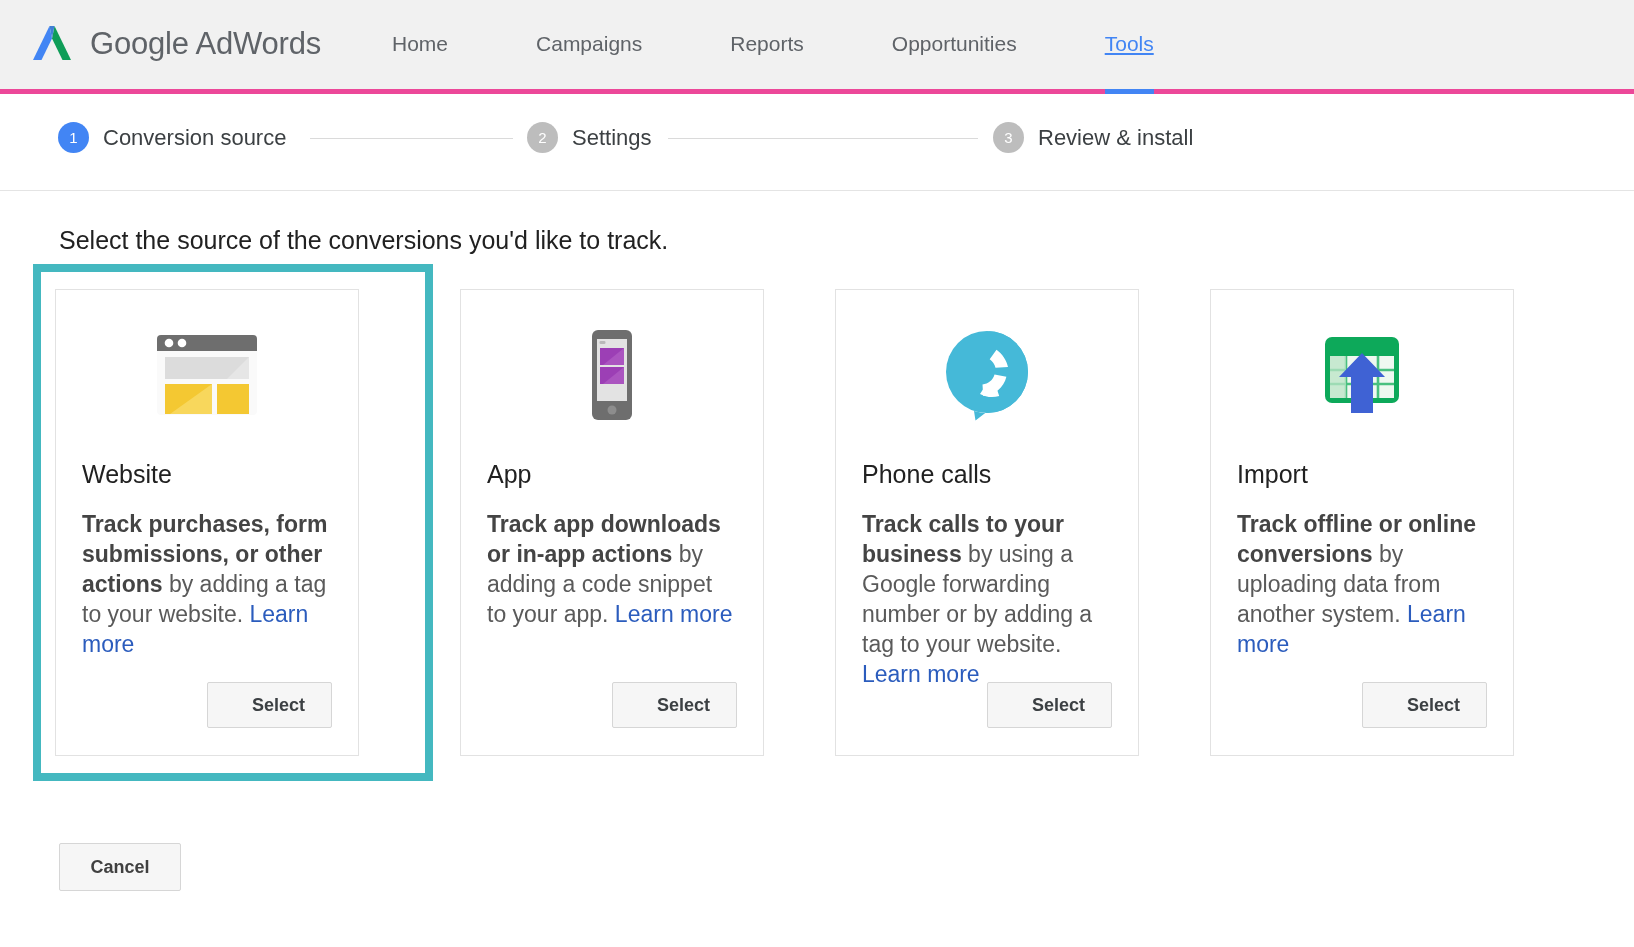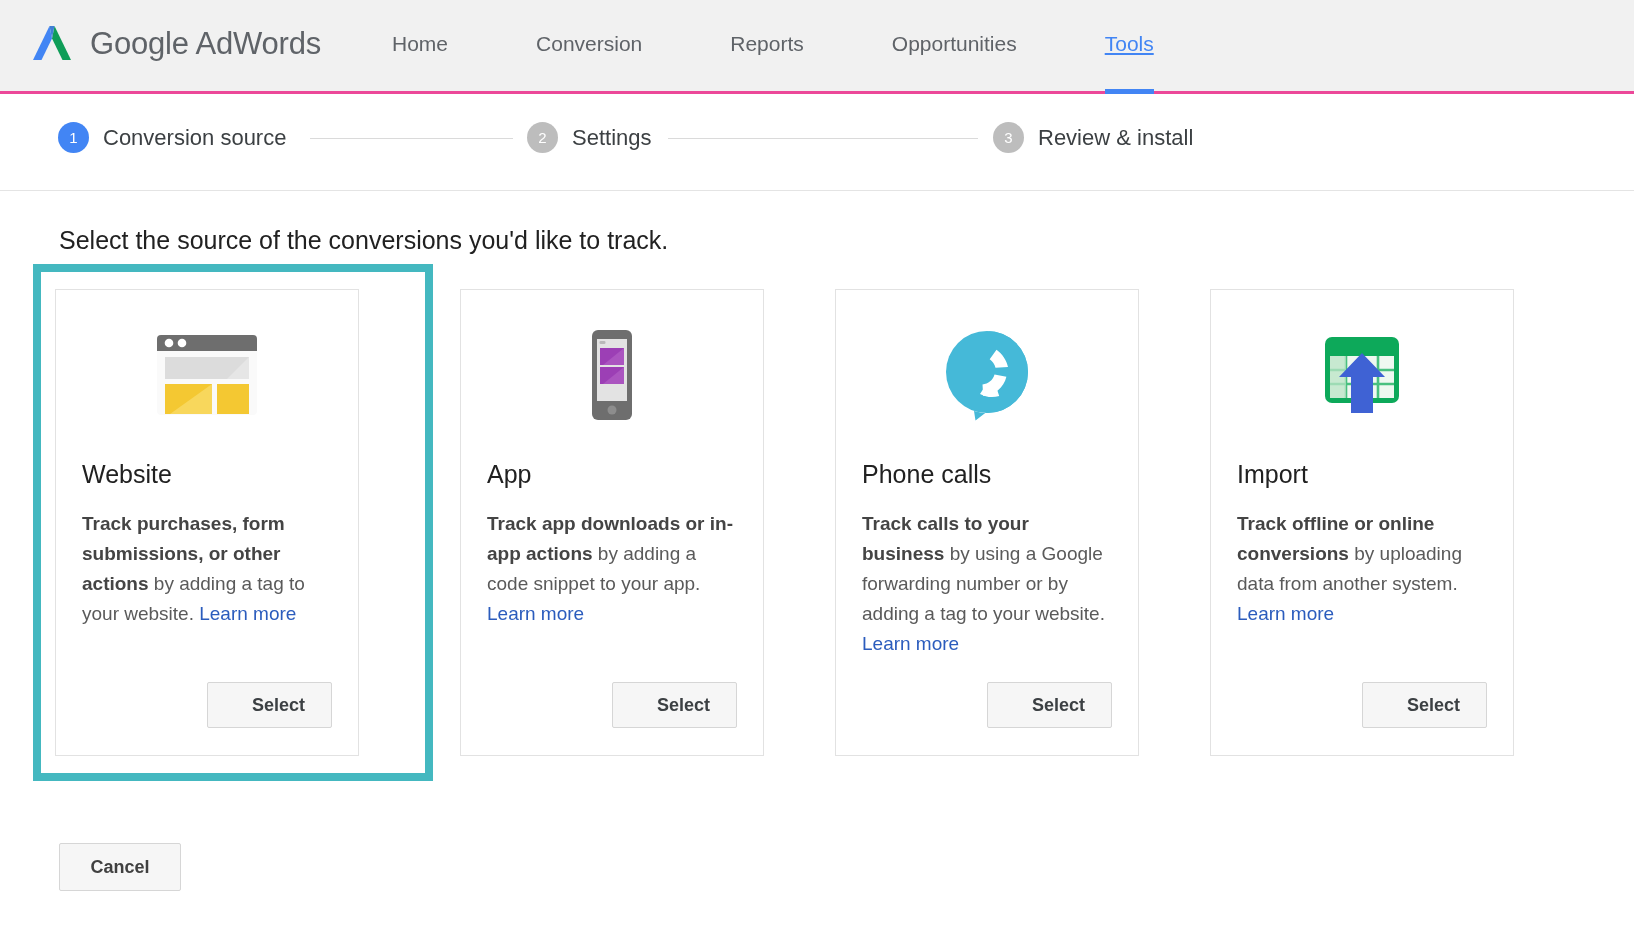--- a/index.html
+++ b/index.html
@@ -16,21 +16,21 @@
     overflow: hidden;
   }
 
   
   .topbar {
     position: absolute;
     left: 0; top: 0;
     width: 1634px;
     height: 94px;
     background: #f1f1f1;
-    border-bottom: 3px solid #ec4899;
+    border-bottom: 5px solid #ec4899;
   }
   .brand {
     position: absolute;
     left: 28px; top: 18px;
     display: flex;
     align-items: center;
     height: 52px;
   }
   .brand-logo { width: 48px; height: 48px; display: block; }
   .brand-text {
@@ -169,21 +169,21 @@
     align-items: center;
     justify-content: center;
   }
   .card-title {
     font-size: 25px;
     color: #212121;
     margin: 0 0 20px 0;
     font-weight: 400;
   }
   .card-desc {
-    font-size: 19px;
+    font-size: 23px;
     line-height: 30px;
     color: #5a5a5a;
     margin: 0;
   }
   .card-desc b { color: #444444; font-weight: 700; }
   .card-desc a {
     color: #2b5cbd;
     text-decoration: none;
   }
 
@@ -233,21 +233,21 @@
         <path d="M21.5 6 L26.5 6 L24 18.5 Z" fill="#3f7fd4"></path>
       </svg>
       <div class="brand-text">
         <span>Google</span>
         <span class="light">AdWords</span>
       </div>
     </div>
 
     <div class="nav">
       <div class="nav-item">Home</div>
-      <div class="nav-item">Conversion</div>
+      <div class="nav-item">Campaigns</div>
       <div class="nav-item">Reports</div>
       <div class="nav-item">Opportunities</div>
       <div class="nav-item active">Tools</div>
     </div>
   </div>
 
   <div class="stepper">
     <div class="step-line line1"></div>
     <div class="step-line line2"></div>
 

